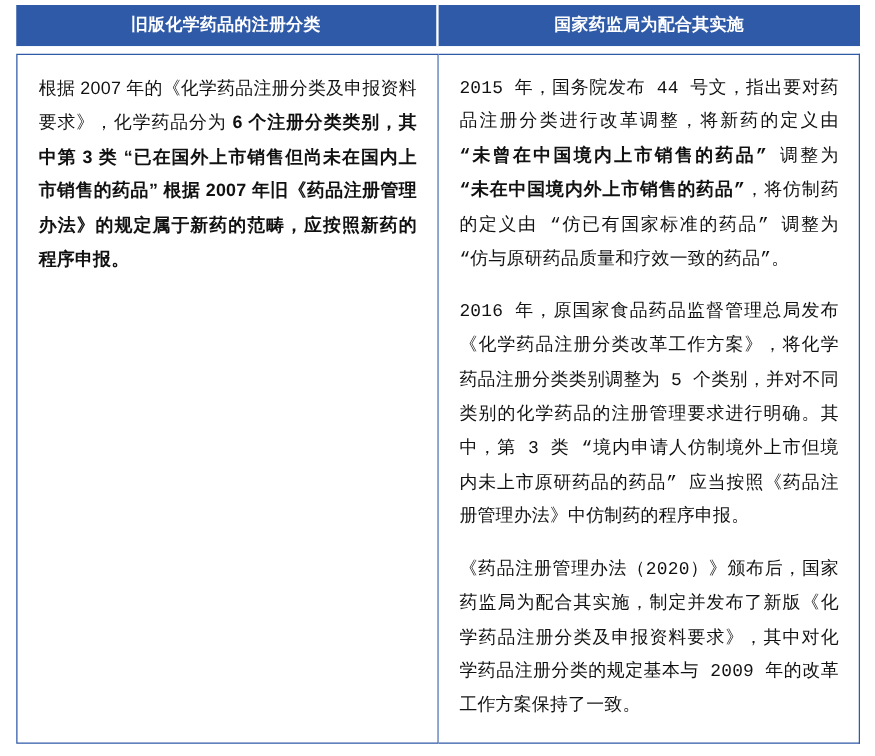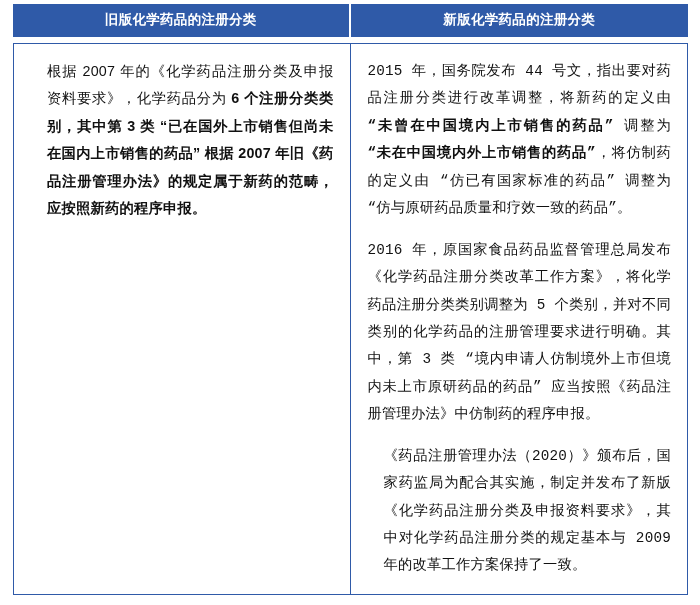--- a/index.html
+++ b/index.html
@@ -65,39 +65,38 @@
   p.para {
     margin: 0 0 14px 0;
     font-size: 14.3px;
     line-height: 1.92;
     text-align: justify;
     text-justify: inter-ideograph;
     letter-spacing: 0.2px;
   }
   p.para:last-child {
     margin-bottom: 0;
-    margin-left: 16px;
   }
   .b {
     font-weight: bold;
   }
 </style>
 </head>
 <body>
 
 <div class="page">
   <table class="table">
     <colgroup>
       <col style="width:50%">
       <col style="width:50%">
     </colgroup>
     <tbody>
       <tr class="hdr-row">
         <td class="left-head">旧版化学药品的注册分类</td>
-        <td>新版化学药品的注册分类</td>
+        <td>国家药监局为配合其实施</td>
       </tr>
       <tr class="spacer-row">
         <td></td>
         <td></td>
       </tr>
       <tr class="body-row">
         <td class="cell-left">
           <div>
               <p class="para"><span>根据 2007 年的《化学药品注册分类及申报资料要求》，化学药品分为 </span><span class="b">6 个注册分类类别，其中第 3 类 “已在国外上市销售但尚未在国内上市销售的药品” 根据 2007 年旧《药品注册管理办法》的规定属于新药的范畴，应按照新药的程序申报。</span></p>
             </div>

